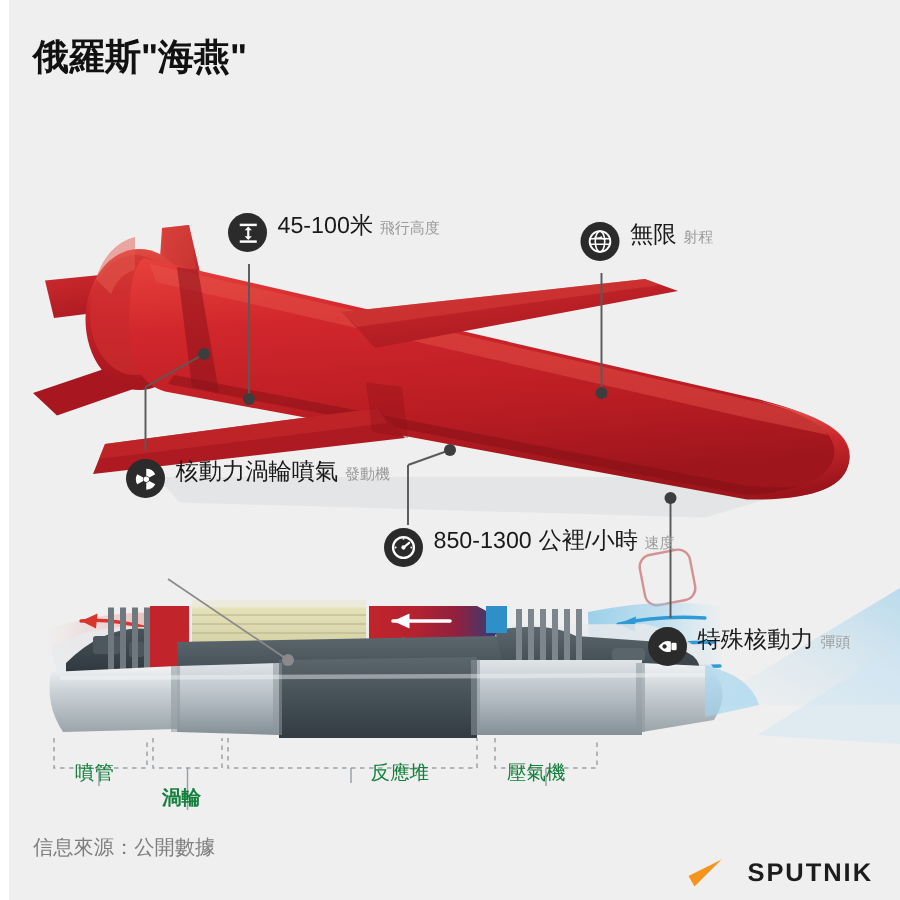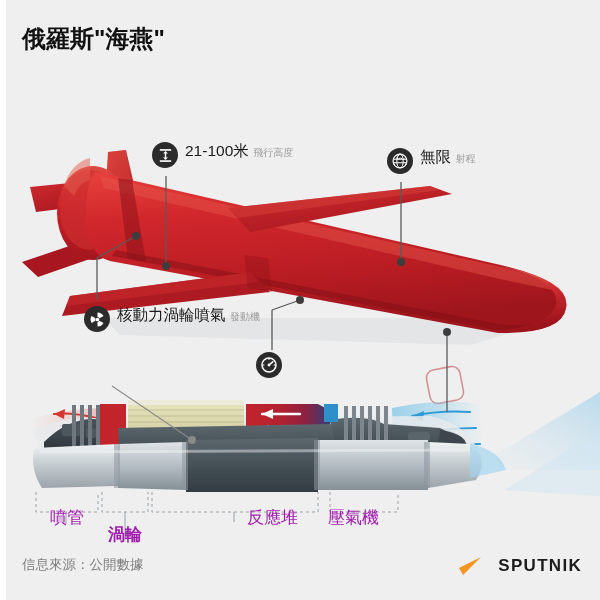--- a/index.html
+++ b/index.html
@@ -52,30 +52,30 @@
   }
   .cval.two{line-height:17px;}
   .csub{
     color:#9b9b9b;font-size:10px;line-height:17px;margin-top:1px;
     white-space:nowrap;
   }
 
   
   .plabel{
     position:absolute;
-    color:#a21caf;font-size:17px;white-space:nowrap;
+    color:#15803d;font-size:13px;white-space:nowrap;
   }
 
   
   #source{
     position:absolute;left:22px;top:556px;
     color:#7d7d7d;font-size:13.5px;white-space:nowrap;
   }
   #logo{
-    position:absolute;right:18px;top:556px;
+    position:absolute;right:18px;top:572px;
     display:flex;align-items:center;gap:15px;
   }
   #logo .mark{display:block;}
   #logo .word{
     color:#1c1c1c;font-size:17px;font-weight:bold;letter-spacing:1.3px;
   }
 </style>
 </head>
 <body>
 
@@ -340,21 +340,21 @@
     <span class="cbadge">
       <svg width="17" height="17" viewBox="0 0 24 24">
         <rect x="4" y="3" width="16" height="2.3" fill="#fff"></rect>
         <rect x="4" y="18.7" width="16" height="2.3" fill="#fff"></rect>
         <rect x="11" y="8" width="2" height="8" fill="#fff"></rect>
         <path d="M12 5.6 L15.4 9.2 L8.6 9.2 Z" fill="#fff"></path>
         <path d="M12 18.4 L15.4 14.8 L8.6 14.8 Z" fill="#fff"></path>
       </svg>
     </span>
     <span class="ctext">
-      <span class="cval">21-100米</span>
+      <span class="cval">45-100米</span>
       <span class="csub">飛行高度</span>
     </span>
   </div>
 
   <div class="callout" style="left:387px;top:148px;">
     <span class="cbadge">
       <svg width="18" height="18" viewBox="0 0 24 24">
         <circle cx="12" cy="12" r="9.2" fill="none" stroke="#fff" stroke-width="1.7"></circle>
         <ellipse cx="12" cy="12" rx="4.2" ry="9.2" fill="none" stroke="#fff" stroke-width="1.4"></ellipse>
         <path d="M3 9.6 H21 M3 14.4 H21" stroke="#fff" stroke-width="1.4"></path>
@@ -386,27 +386,45 @@
     <span class="cbadge">
       <svg width="18" height="18" viewBox="0 0 24 24">
         <circle cx="12" cy="12" r="9.3" fill="none" stroke="#fff" stroke-width="2"></circle>
         <circle cx="12" cy="12" r="1.9" fill="#fff"></circle>
         <path d="M12 12 L17 7.8" stroke="#fff" stroke-width="2" stroke-linecap="round"></path>
         <circle cx="12" cy="4.2" r="0.9" fill="#fff"></circle>
         <circle cx="19" cy="12" r="0.9" fill="#fff"></circle>
         <circle cx="5" cy="12" r="0.9" fill="#fff"></circle>
       </svg>
     </span>
-  </div>
-
+    <span class="ctext">
+      <span class="cval two">850-1300</span>
+      <span class="cval two">公裡/小時</span>
+      <span class="csub">速度</span>
+    </span>
+  </div>
+
+  <div class="callout" style="left:432px;top:418px;">
+    <span class="cbadge">
+      <svg width="18" height="18" viewBox="0 0 24 24">
+        <path d="M4 12 Q9 5.5 15 7.5 L15 16.5 Q9 18.5 4 12 Z" fill="#fff"></path>
+        <rect x="15.5" y="8.6" width="4.6" height="6.8" rx="1.2" fill="#fff"></rect>
+        <circle cx="9.4" cy="12" r="1.9" fill="#2b2b2b"></circle>
+      </svg>
+    </span>
+    <span class="ctext">
+      <span class="cval">特殊核動力</span>
+      <span class="csub">彈頭</span>
+    </span>
+  </div>
 
   <div class="plabel" style="left:50px;top:506px;">噴管</div>
   <div class="plabel" style="left:108px;top:523px;font-weight:bold;">渦輪</div>
   <div class="plabel" style="left:207px;top:506px;margin-left:40px;">反應堆</div>
-  <div class="plabel" style="left:328px;top:506px;">壓氣機</div>
+  <div class="plabel" style="left:338px;top:506px;">壓氣機</div>
 
   <div id="source">信息來源：公開數據</div>
 
   <div id="logo">
     <svg class="mark" width="26" height="20" viewBox="0 0 26 20">
       <path d="M24 1 L2 12 L6 19 Z" fill="#f7941d"></path>
     </svg>
     <span class="word">SPUTNIK</span>
   </div>
 

